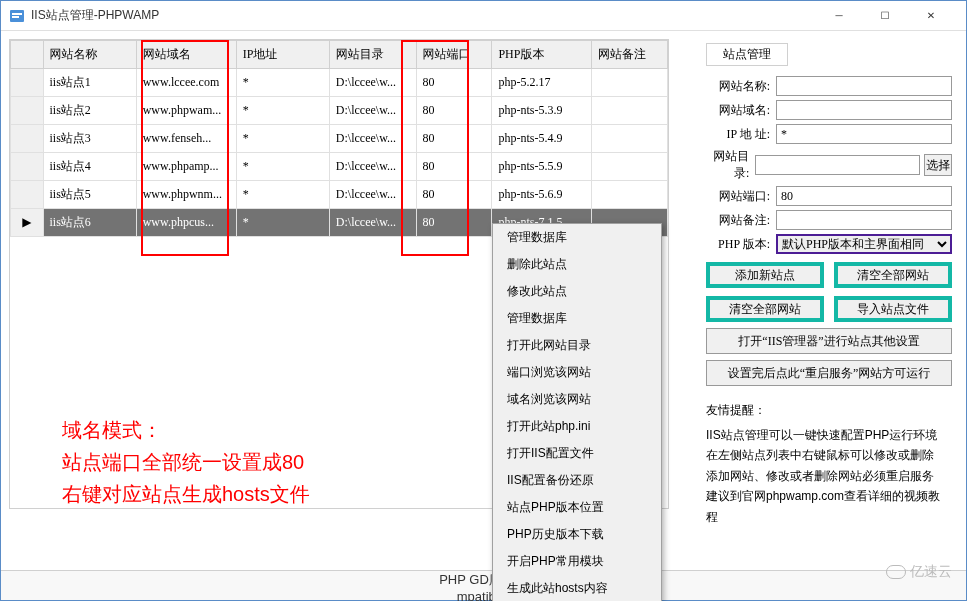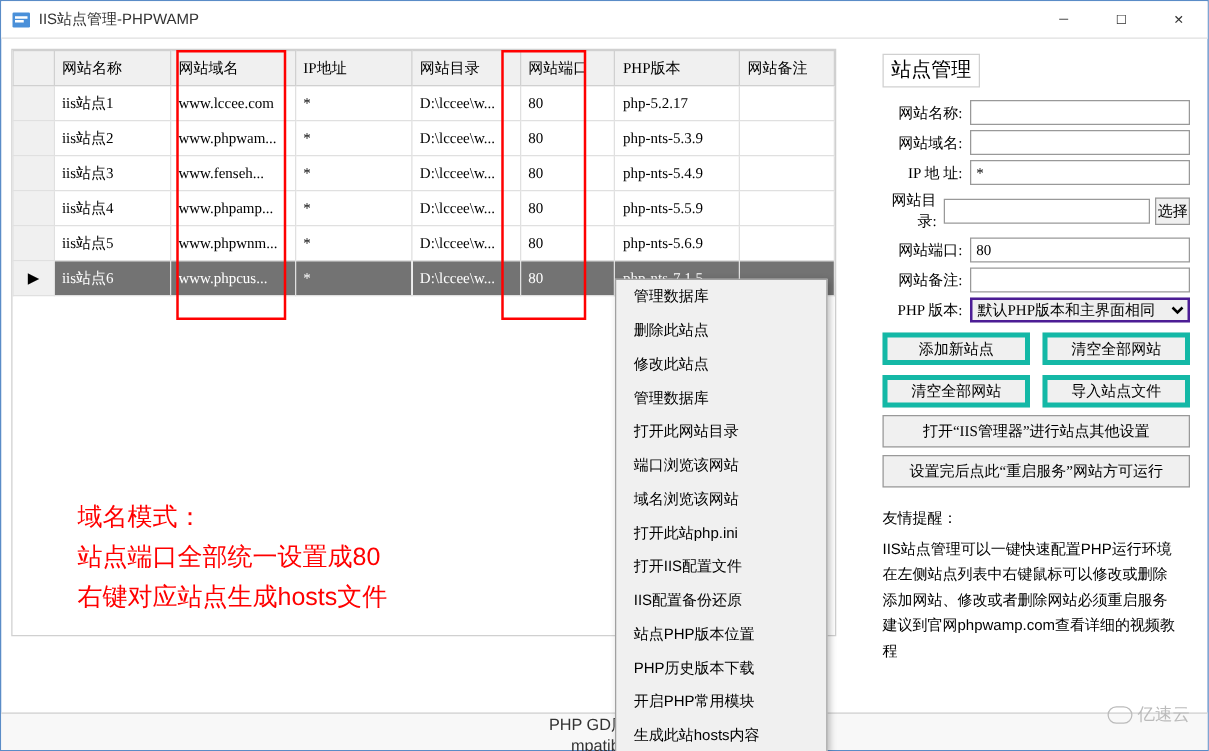--- a/index.html
+++ b/index.html
@@ -1,20 +1,20 @@
 <!DOCTYPE html>
 <html><head>
   <meta charset="utf-8">
   <style>
     * { box-sizing: border-box; margin: 0; padding: 0; font-family: "Microsoft YaHei", SimSun, sans-serif; }
     body { background: #1e5aa8; width: 967px; height: 601px; position: relative; overflow: hidden; }
     
     .window { position: absolute; left: 0; top: 0; width: 967px; height: 601px; background: #fff; border: 1px solid #5a8cc7; }
     
-    .titlebar { height: 30px; background: #fff; display: flex; align-items: center; padding: 0 0 0 8px; border-bottom: 1px solid #e0e0e0; }
+    .titlebar { height: 30px; background: #fff; display: flex; align-items: center; padding: 0 12px 0 8px; border-bottom: 1px solid #e0e0e0; }
     .titlebar-icon { width: 16px; height: 16px; margin-right: 6px; }
     .titlebar-text { flex: 1; font-size: 12px; color: #333; }
     .win-controls { display: flex; height: 30px; }
     .win-btn { width: 46px; height: 30px; display: flex; align-items: center; justify-content: center; font-size: 10px; color: #333; cursor: pointer; }
     .win-close { background: transparent; }
     
     .content { display: flex; height: calc(100% - 30px); }
     
     .left-pane { flex: 1; padding: 8px 0 0 8px; position: relative; }
     .table-wrap { border: 1px solid #d0d0d0; background: #fff; width: 660px; height: 470px; overflow: hidden; position: relative; }
@@ -22,28 +22,28 @@
     table { border-collapse: collapse; width: 100%; font-size: 12px; }
     th { background: #f0f0f0; border: 1px solid #d0d0d0; padding: 5px 6px; text-align: left; font-weight: normal; color: #000; font-family: SimSun; }
     td { border: 1px solid #e0e0e0; padding: 5px 6px; color: #000; font-family: SimSun; white-space: nowrap; overflow: hidden; }
     tr.selected td { background: #737373; color: #fff; }
     .row-indicator { width: 30px; background: #f0f0f0; text-align: center; padding: 0; }
     
     .red-box { position: absolute; border: 2px solid #ff0000; pointer-events: none; }
     .red-box-1 { left: 140px; top: 9px; width: 88px; height: 216px; }
     .red-box-2 { left: 400px; top: 9px; width: 68px; height: 216px; }
     
-    .overlay-text { position: absolute; color: #ff0000; font-size: 20px; font-family: SimSun; line-height: 1.6; }
+    .overlay-text { position: absolute; color: #ff0000; font-size: 20px; font-family: SimSun; line-height: 1.6; margin-top: 16px; }
     .overlay1 { left: 52px; top: 358px; }
     
     .context-menu { position: absolute; left: 491px; top: 222px; background: #f0f0f0; border: 1px solid #a0a0a0; box-shadow: 2px 2px 6px rgba(0,0,0,0.3); width: 170px; z-index: 100; }
     .menu-item { padding: 5px 14px; font-size: 12px; cursor: pointer; color: #000; white-space: nowrap; }
     
     .right-pane { width: 270px; padding: 12px 14px 0 10px; font-size: 12px; }
-    .group-title { font-size: 16px; margin-bottom: 10px; display: inline-block; border: 1px solid #d0d0d0; padding: 2px 6px; background: #fff; }
+    .group-title { font-size: 12px; margin-bottom: 10px; display: inline-block; border: 1px solid #d0d0d0; padding: 2px 16px; background: #fff; }
     .form-row { display: flex; align-items: center; margin-bottom: 4px; }
     .form-label { width: 70px; text-align: right; padding-right: 6px; font-family: SimSun; }
     .form-input { flex: 1; height: 20px; border: 1px solid #999; padding: 0 4px; font-size: 12px; font-family: SimSun; }
     .form-select { flex: 1; height: 20px; border: 2px solid #4c1d95; font-size: 12px; font-family: SimSun; }
     .browse-btn { margin-left: 4px; height: 22px; width: 40px; font-size: 12px; border: 1px solid #999; background: #f0f0f0; cursor: pointer; }
     
     .btn-row { display: flex; gap: 10px; margin: 8px 0 6px 0; }
     .action-btn { flex: 1; height: 26px; font-size: 12px; border: 4px solid #14b8a6; background: #f0f0f0; cursor: pointer; font-family: SimSun; }
     .wide-btn { width: 100%; height: 26px; font-size: 12px; border: 1px solid #999; background: #f0f0f0; cursor: pointer; margin-bottom: 6px; font-family: SimSun; }
     

